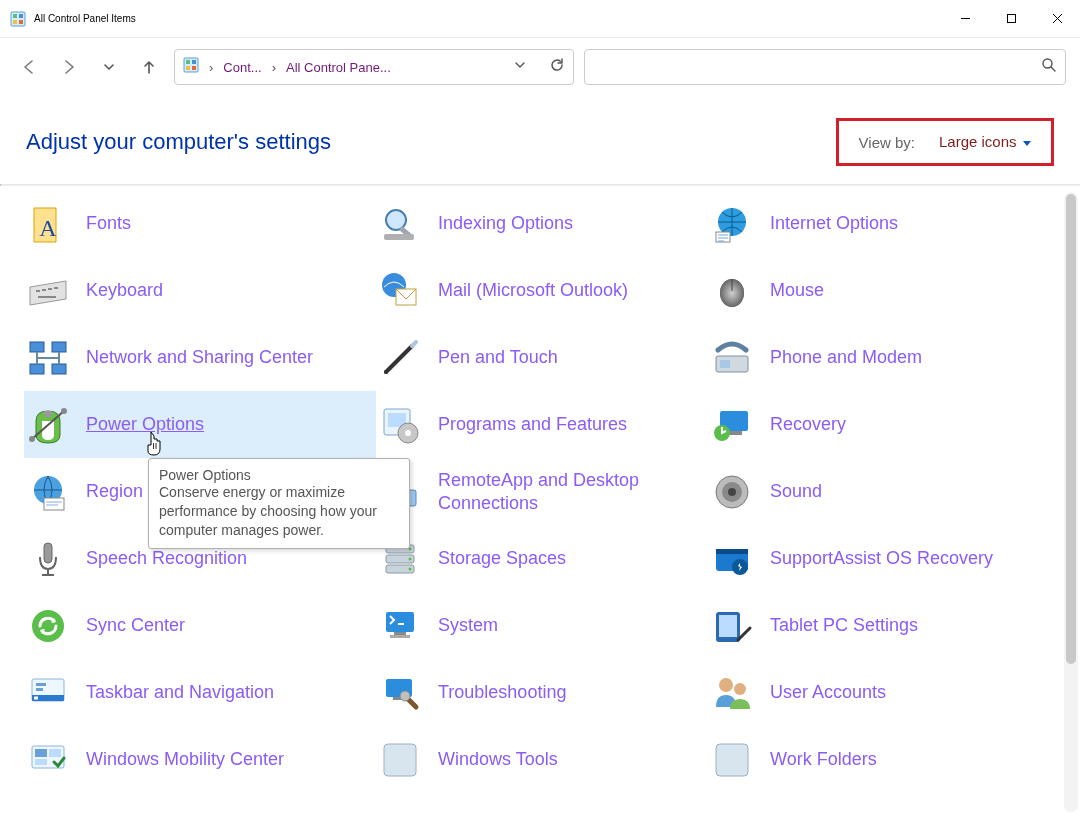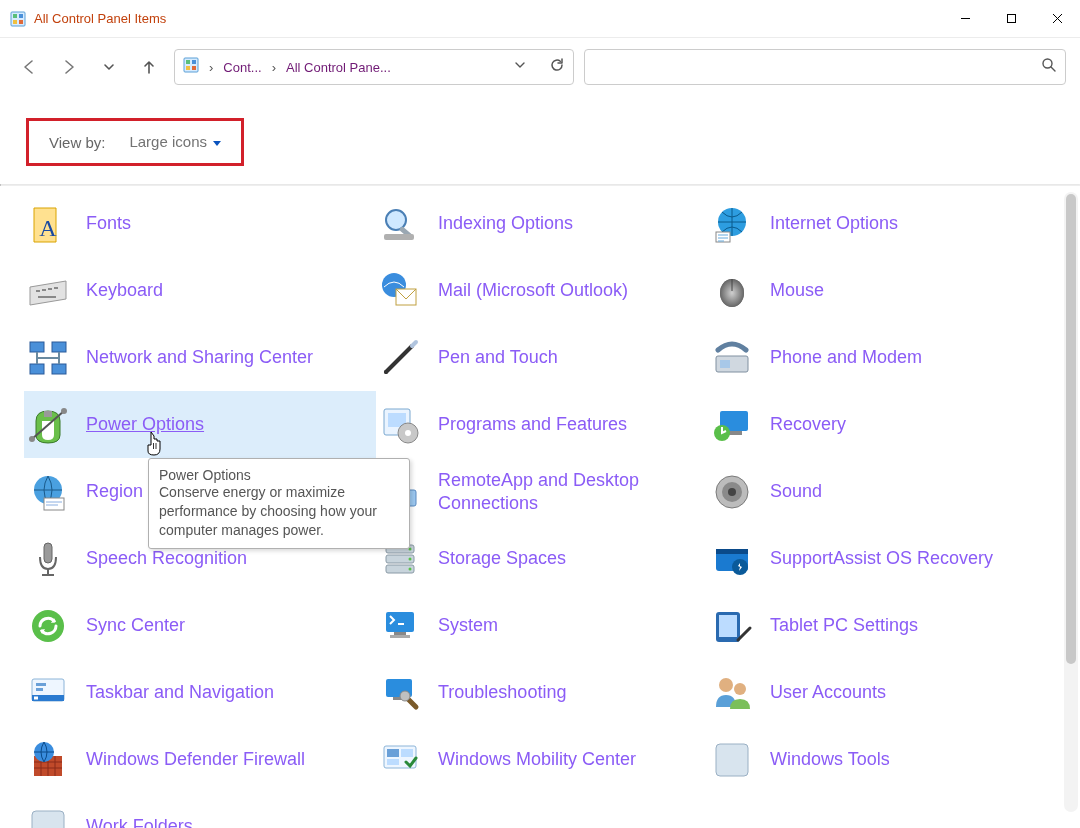--- a/index.html
+++ b/index.html
@@ -19,22 +19,22 @@
     align-items: center;
     border-bottom: 1px solid #ececec;
     background: #fff;
     padding-left: 10px;
   }
   .titlebar .app-icon {
     width: 16px; height: 16px; margin-right: 8px;
     display:inline-flex; align-items:center; justify-content:center;
   }
   .titlebar .title {
-    font-size: 13px;
-    color: #c2410c;
+    font-size: 10px;
+    color: #000000;
     flex: 1;
   }
   .winbtn {
     width: 46px; height: 38px;
     display: flex; align-items: center; justify-content: center;
     color: #000;
   }
   .winbtn svg { width: 11px; height: 11px; }
 
   
@@ -79,21 +79,21 @@
     flex: 1;
   }
   .viewby-box {
     border: 3px solid #d2202a;
     padding: 12px 20px;
     display: flex;
     align-items: center;
     gap: 24px;
   }
   .viewby-label { color: #666; font-size: 15px; }
-  .viewby-value { color: #737373; font-size: 15px; margin-top: 32px; }
+  .viewby-value { color: #7f1d1d; font-size: 15px; margin-top: 32px; }
   .caret { display:inline-block; margin-left:2px; }
 
   .divider {
     border-top: 1px solid #e8e8e8;
     margin: 0;
   }
 
   
   .grid {
     display: grid;
@@ -251,20 +251,21 @@
     <span>
       <svg width="16" height="16" viewBox="0 0 16 16">
           <circle cx="6.5" cy="6.5" r="4.5" fill="none" stroke="#555" stroke-width="1.4"></circle>
           <line x1="10" y1="10" x2="14" y2="14" stroke="#555" stroke-width="1.4" stroke-linecap="round"></line>
         </svg>
     </span>
   </div>
 </div>
 
 <div class="headrow">
+  <div class="heading">Adjust your computer's settings</div>
   <div class="viewby-box">
     <span class="viewby-label">View by:</span>
     <span>
       <span class="viewby-value">Large icons</span>
       <span class="caret">
         <svg width="8" height="6" viewBox="0 0 8 6">
             <path d="M0 0 L4 5 L8 0 Z" fill="#0a53be"></path>
           </svg>
       </span>
     </span>
@@ -533,31 +534,20 @@
           <path d="M6 36q0 -12 10 -12t10 12z" fill="#5aa0d8"></path>
           <circle cx="30" cy="18" r="6" fill="#e0b080"></circle>
           <path d="M20 38q0 -10 10 -10t10 10z" fill="#7abf5a"></path>
         </svg>
       </span>
       <span class="lbl">User Accounts</span>
     </div>
     <div class="item">
       <span class="ico">
         <svg width="44" height="44" viewBox="0 0 44 44">
-          <rect x="8" y="18" width="28" height="20" fill="#c04a2a"></rect>
-          <path d="M8 24h28M8 30h28M15 18v20M22 18v20M29 18v20" stroke="#8a2a18"></path>
-          <circle cx="18" cy="14" r="10" fill="#3a8dde"></circle>
-          <path d="M8 14h20M18 4q6 10 0 20M18 4q-6 10 0 20" stroke="#0a4a8a" fill="none"></path>
-        </svg>
-      </span>
-      <span class="lbl">Windows Defender Firewall</span>
-    </div>
-    <div class="item">
-      <span class="ico">
-        <svg width="44" height="44" viewBox="0 0 44 44">
           <rect x="6" y="8" width="32" height="22" rx="2" fill="#eef6ff" stroke="#8cb4d8"></rect>
           <rect x="9" y="11" width="12" height="8" fill="#6aa0d8"></rect>
           <rect x="23" y="11" width="12" height="8" fill="#bcdcff"></rect>
           <rect x="9" y="21" width="12" height="6" fill="#bcdcff"></rect>
           <path d="M28 24l4 4 6-8" stroke="#2a8a3a" stroke-width="3" fill="none" stroke-linecap="round"></path>
         </svg>
       </span>
       <span class="lbl">Windows Mobility Center</span>
     </div>
     <div class="item">

